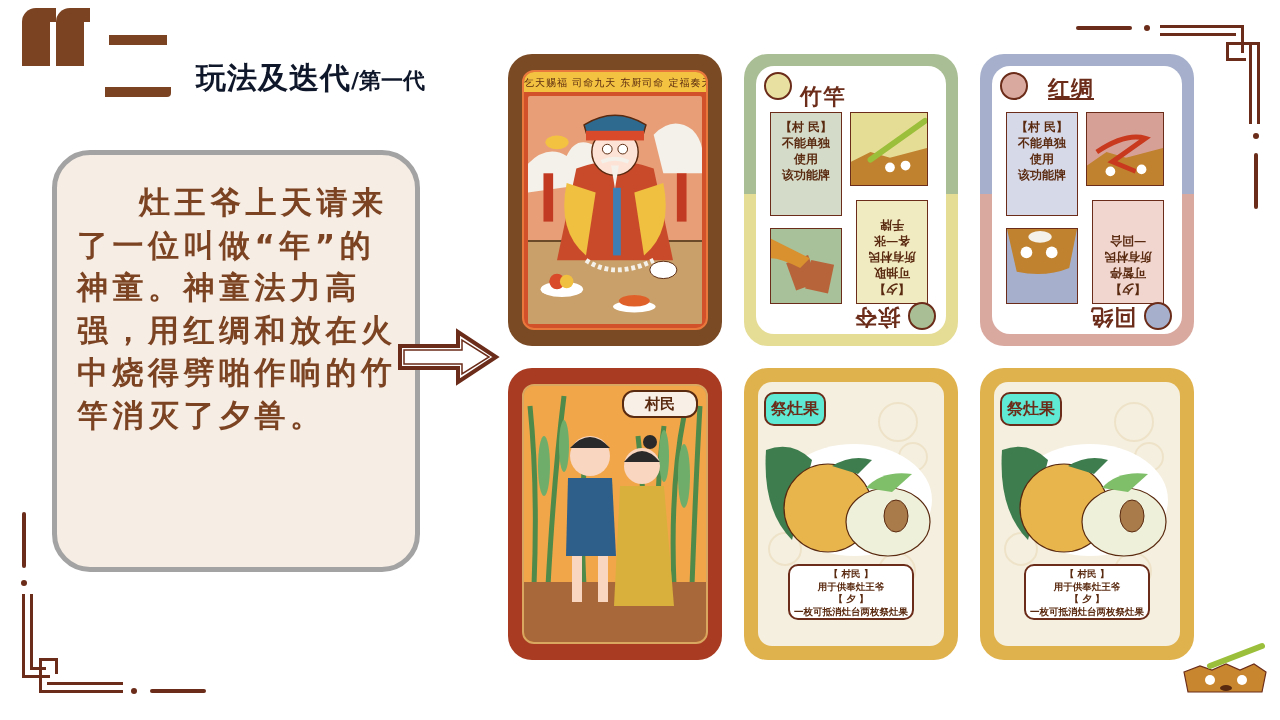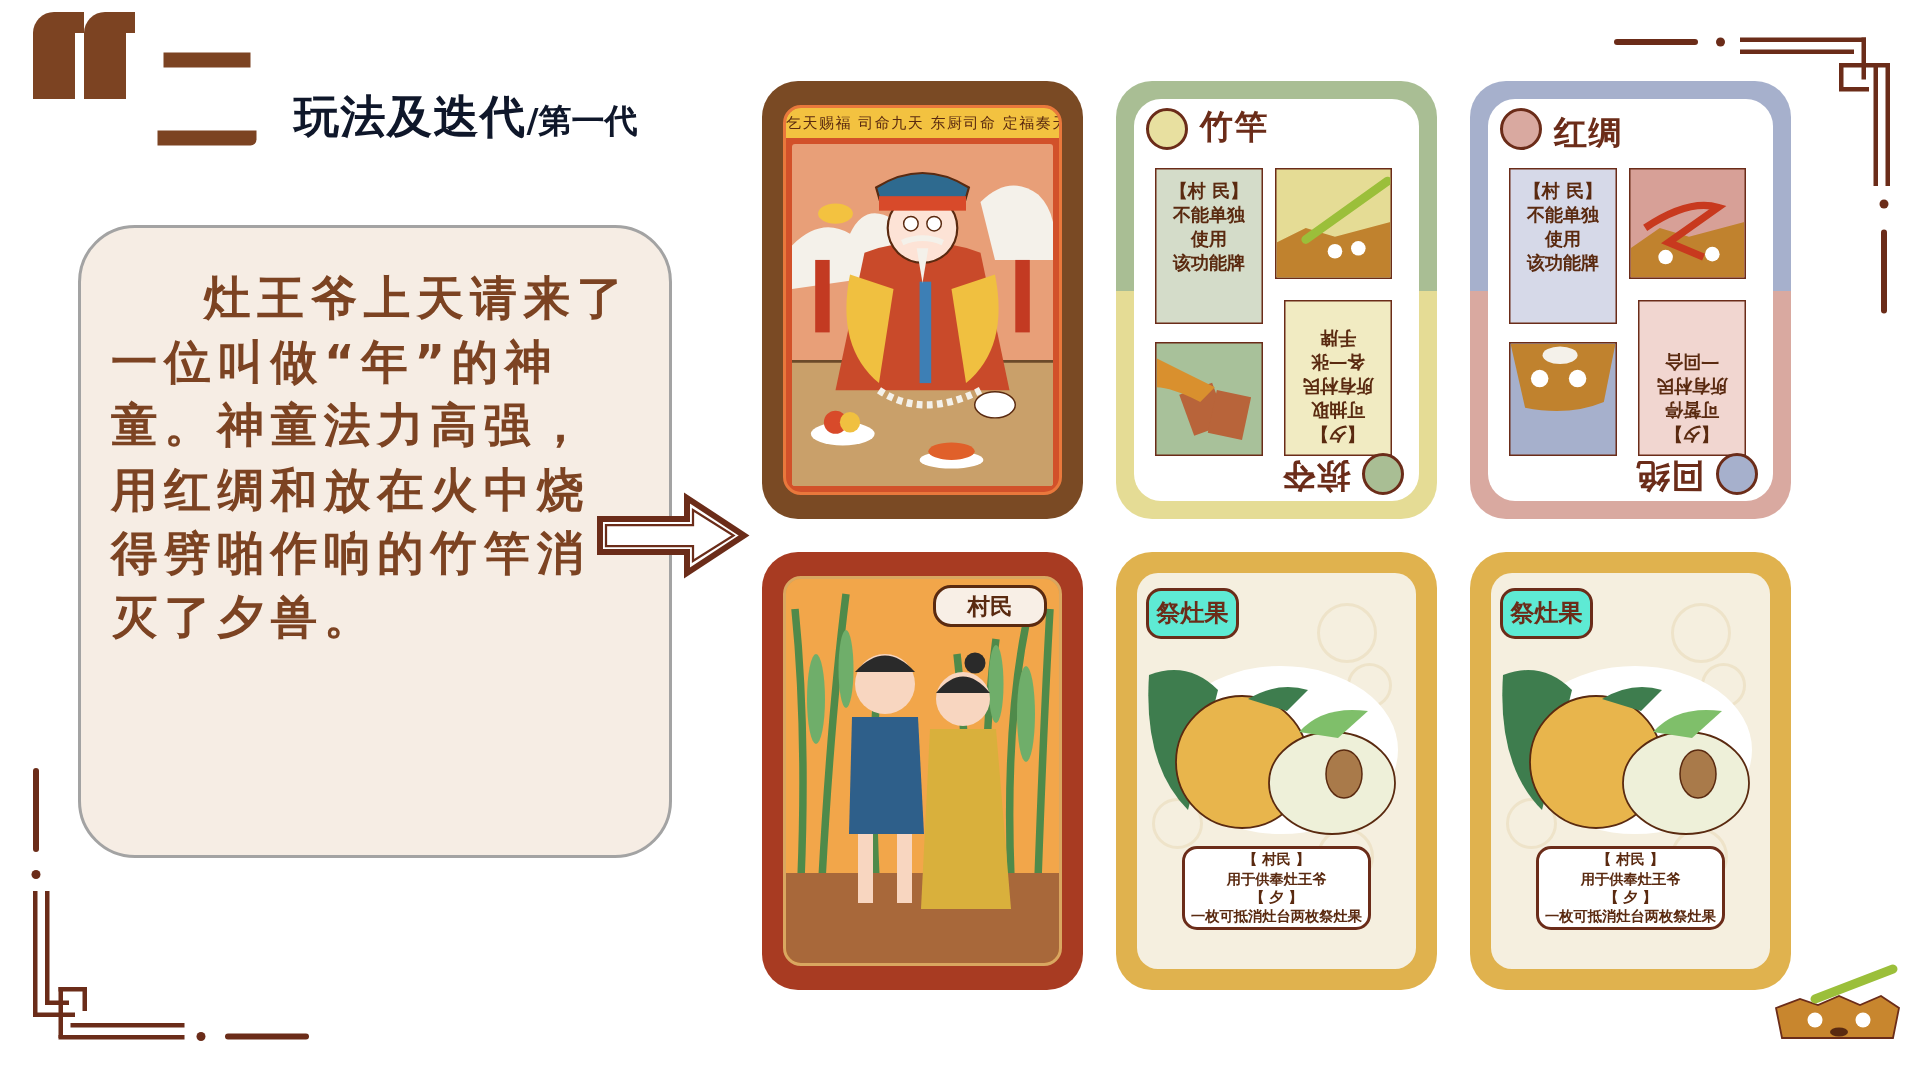--- a/index.html
+++ b/index.html
@@ -17,21 +17,21 @@
   .num-two i:nth-child(1) { top: 2px; left: 6px; right: 4px; }
   .num-two i:nth-child(2) { bottom: 2px; border-radius: 0 0 4px 0; }
   .title { position: absolute; left: 196px; top: 58px; font-weight: bold; color: #0f172a; white-space: nowrap; }
   .title .main { font-size: 30px; letter-spacing: 1px; }
   .title .sub { font-size: 22px; }
 
   
   .deco { position: absolute; background: #6b2c19; }
 
   
-  .story-box { position: absolute; left: 52px; top: 150px; width: 396px; height: 422px; background: #f6ede4; border: 2px solid #a3a3a3; border-radius: 38px; padding: 26px 18px 0 20px; }
+  .story-box { position: absolute; left: 52px; top: 150px; width: 368px; height: 422px; background: #f6ede4; border: 5px solid #a3a3a3; border-radius: 38px; padding: 26px 18px 0 20px; }
   .story-text { font-size: 31px; line-height: 42.5px; font-weight: bold; color: #7c4322; letter-spacing: 4.5px; text-indent: 2em; }
 
   
   .arrow { position: absolute; left: 396px; top: 328px; width: 104px; height: 58px; }
 
   
   .card { position: absolute; width: 214px; height: 292px; border-radius: 24px; overflow: hidden; }
   .card .inner { position: absolute; inset: 14px 14px 14px 14px; border-radius: 12px; overflow: hidden; }
 
   
@@ -153,21 +153,21 @@
           <ellipse cx="110" cy="212" rx="16" ry="6" fill="#e0602a"></ellipse>
         <path d="M60 170 Q90 190 130 170" stroke="#f4f1ea" stroke-width="5" stroke-dasharray="4 3" fill="none"></path>
       </svg>
     </div>
   </div>
 </div>
 
 <div class="card card-rule card-bamboo">
   <div class="inner">
     <div class="rule-circle" style="left:8px;top:6px;background:#e8e0a0;"></div>
-    <div class="rule-title" style="left:44px;top:4px;">竹竿</div>
+    <div class="rule-title" style="left:44px;top:16px;">竹竿</div>
     <div class="rule-panel" style="left:14px;top:46px;width:72px;height:104px;background:#d4dcc9;">
       <div>【村 民】</div>
       <div>不能单独</div>
       <div>使用</div>
       <div>该功能牌</div>
     </div>
     <div class="rule-art" style="left:94px;top:46px;width:78px;height:74px;background:#e5dc95;">
       <svg width="100%" height="100%" viewBox="0 0 78 74">
           <path d="M0 50 L20 40 L40 46 L78 36 L78 74 L0 74 Z" fill="#c0822e"></path>
           <path d="M20 48 L76 8" stroke="#9bbf3a" stroke-width="6" stroke-linecap="round"></path>
@@ -190,21 +190,21 @@
       <div>手牌</div>
     </div>
     <div class="rule-title flip" style="left:98px;top:236px;">掠夺</div>
     <div class="rule-circle" style="left:152px;top:236px;background:#a9be94;"></div>
   </div>
 </div>
 
 <div class="card card-rule card-silk">
   <div class="inner">
     <div class="rule-circle" style="left:8px;top:6px;background:#d9a9a0;"></div>
-    <div class="rule-title" style="left:44px;top:8px;">红绸</div>
+    <div class="rule-title" style="left:56px;top:8px;text-decoration:underline;">红绸</div>
     <div class="rule-panel" style="left:14px;top:46px;width:72px;height:104px;background:#d6d9e8;">
       <div>【村 民】</div>
       <div>不能单独</div>
       <div>使用</div>
       <div>该功能牌</div>
     </div>
     <div class="rule-art" style="left:94px;top:46px;width:78px;height:74px;background:#d7a097;">
       <svg width="100%" height="100%" viewBox="0 0 78 74">
           <path d="M0 54 L20 40 L40 46 L78 36 L78 74 L0 74 Z" fill="#c0822e"></path>
           <path d="M10 40 Q40 20 60 26 L26 50 L50 60" stroke="#c8391e" stroke-width="5" fill="none"></path>

